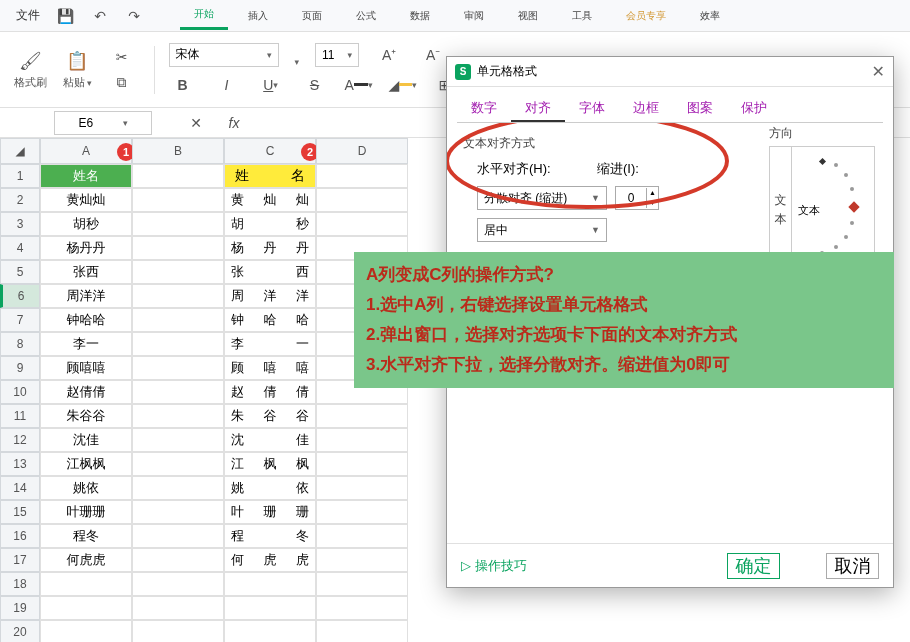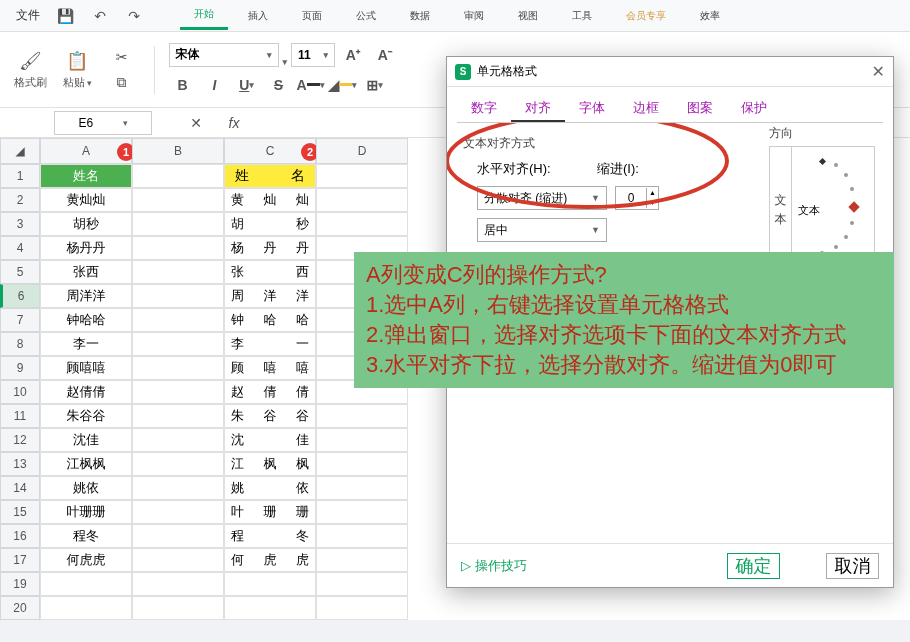--- a/index.html
+++ b/index.html
@@ -7,21 +7,21 @@
 
 
 .menubar { display: flex; align-items: center; height: 32px; background: #f8f9fb; border-bottom: 1px solid #e0e0e0; padding: 0 10px; gap: 6px; }
 .menu-btn { padding: 4px 6px; color: #333; cursor: pointer; }
 .tab-link { padding: 6px 14px; color: #444; cursor: pointer; font-size: 10px; }
 .tab-active { color: #0aa35f; border-bottom: 3px solid #0aa35f; font-weight: 500; }
 
 
 .ribbon { display: flex; align-items: center; height: 76px; background: #fff; border-bottom: 1px solid #e0e0e0; padding: 0 10px; gap: 8px; }
 .ribbon-group { display: flex; flex-direction: column; align-items: center; gap: 2px; padding: 0 4px; }
-.ribbon-row { display: flex; align-items: flex-end; gap: 4px; font-weight: bold; }
+.ribbon-row { display: flex; align-items: flex-end; gap: 16px; }
 .icon-btn { width: 28px; height: 24px; display: flex; align-items: center; justify-content: center; border-radius: 3px; cursor: pointer; font-size: 14px; color: #555; }
 .label-btn { font-size: 11px; color: #555; display:flex; align-items:center; gap:2px; }
 .divider { width: 1px; height: 48px; background: #e0e0e0; margin: 0 6px; }
 .combo { height: 24px; border: 1px solid #ccc; display: flex; align-items: center; padding: 0 6px; gap: 4px; background: #fff; }
 
 
 .formula-row { display: flex; align-items: center; height: 30px; background: #fff; border-bottom: 1px solid #e0e0e0; }
 .name-box { width: 98px; height: 24px; border: 1px solid #ccc; margin-left: 54px; display: flex; align-items: center; justify-content: center; gap: 30px; background:#fff; }
 .fx-area { display: flex; align-items: center; gap: 10px; margin-left: 30px; }
 
@@ -67,21 +67,21 @@
 .dlg-footer { position: absolute; bottom: 0; left: 0; right: 0; height: 44px; display: flex; align-items: center; padding: 0 14px; border-top: 1px solid #e0e0e0; gap: 10px; }
 .tip-link { color: #0aa35f; font-size: 13px; display:flex; align-items:center; gap:4px; }
 .spacer { flex:1; }
 .dlg-btn { width: 53px; height: 26px; border: 1px solid #aaa; background: #fff; font-size: 18px; cursor:pointer;margin-left:36px; }
 .dlg-btn.primary { border-color: #0aa35f; color: #0aa35f; }
 
 
 svg.red-anno { position:absolute; left:0; top:0; pointer-events:none; }
 
 
-.instructions { position:absolute; left:354px; top:252px; width:540px; background:#7ac68a; padding: 8px 12px; color:#bb2a1b; font-size:22px; line-height: 30px; font-weight:400; z-index:5; }
+.instructions { position:absolute; left:354px; top:252px; width:540px; background:#7ac68a; padding: 8px 12px; color:#bb2a1b; font-size:17px; line-height: 30px; font-weight:700; z-index:5; }
 
 .tri { font-size:9px; color:#666; }
 
 </style>
 </head>
 <body>
 
 <div class="menubar">
   <span class="menu-btn">文件</span>
   <span class="icon-btn">💾</span>
@@ -368,20 +368,27 @@
           <div class="cell">何虎虎</div>
           <div class="cell"></div>
           <div class="cell justify">
             <span>何</span>
             <span>虎</span>
             <span>虎</span>
           </div>
           <div class="cell"></div>
         </div>
         <div style="display: flex;">
+          <div class="row-hdr">18</div>
+          <div class="cell"></div>
+          <div class="cell"></div>
+          <div class="cell justify"></div>
+          <div class="cell"></div>
+        </div>
+        <div style="display: flex;">
           <div class="row-hdr">19</div>
           <div class="cell"></div>
           <div class="cell"></div>
           <div class="cell justify"></div>
           <div class="cell"></div>
         </div>
         <div style="display: flex;">
           <div class="row-hdr">20</div>
           <div class="cell"></div>
           <div class="cell"></div>

